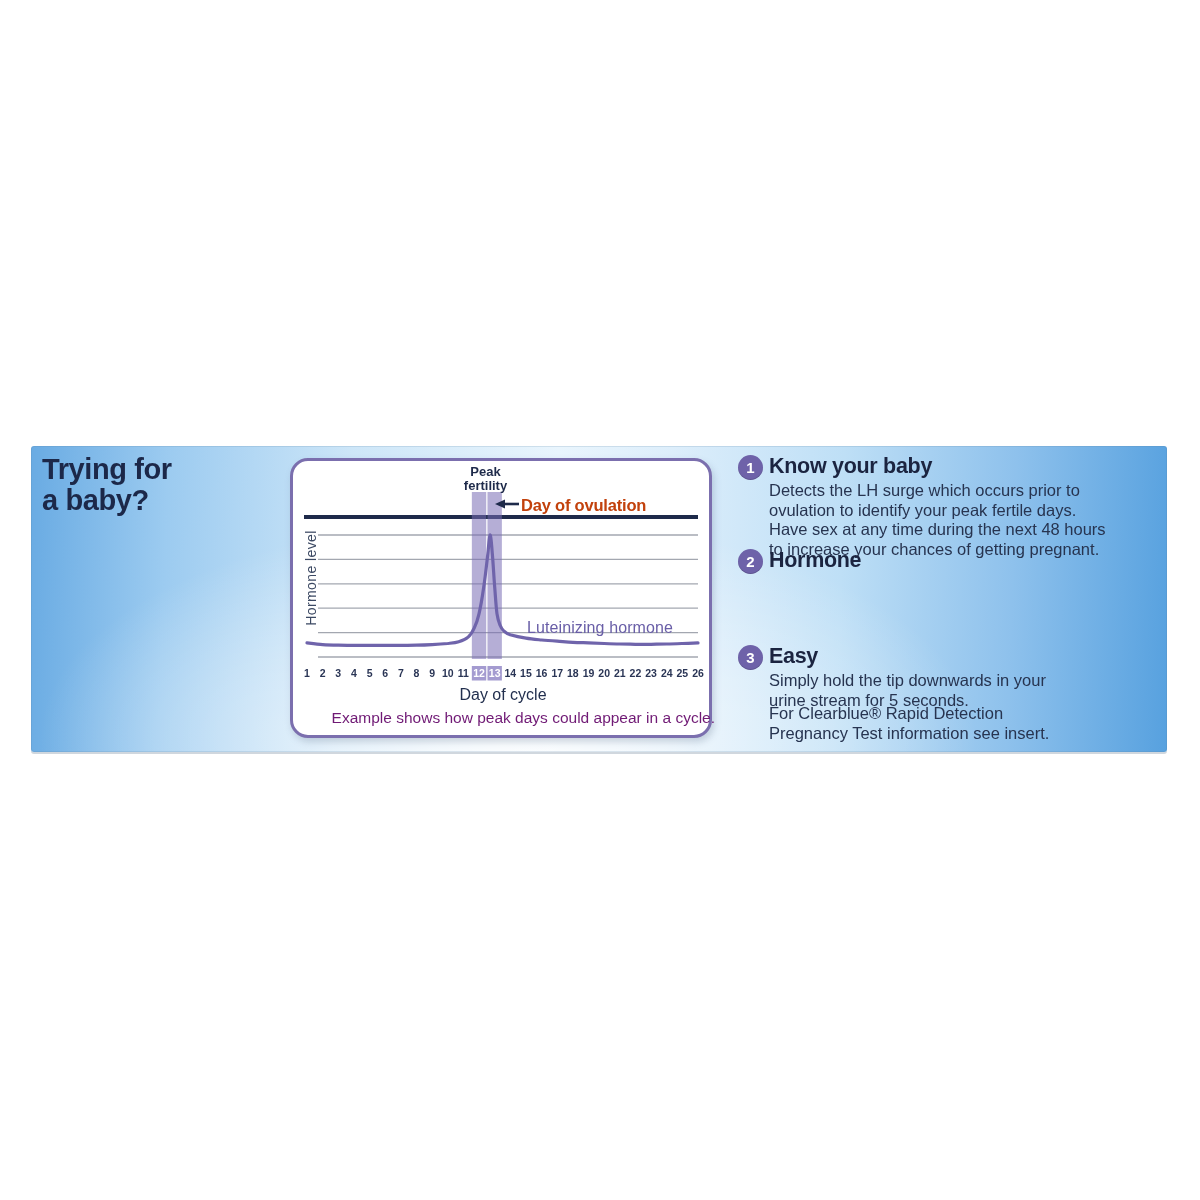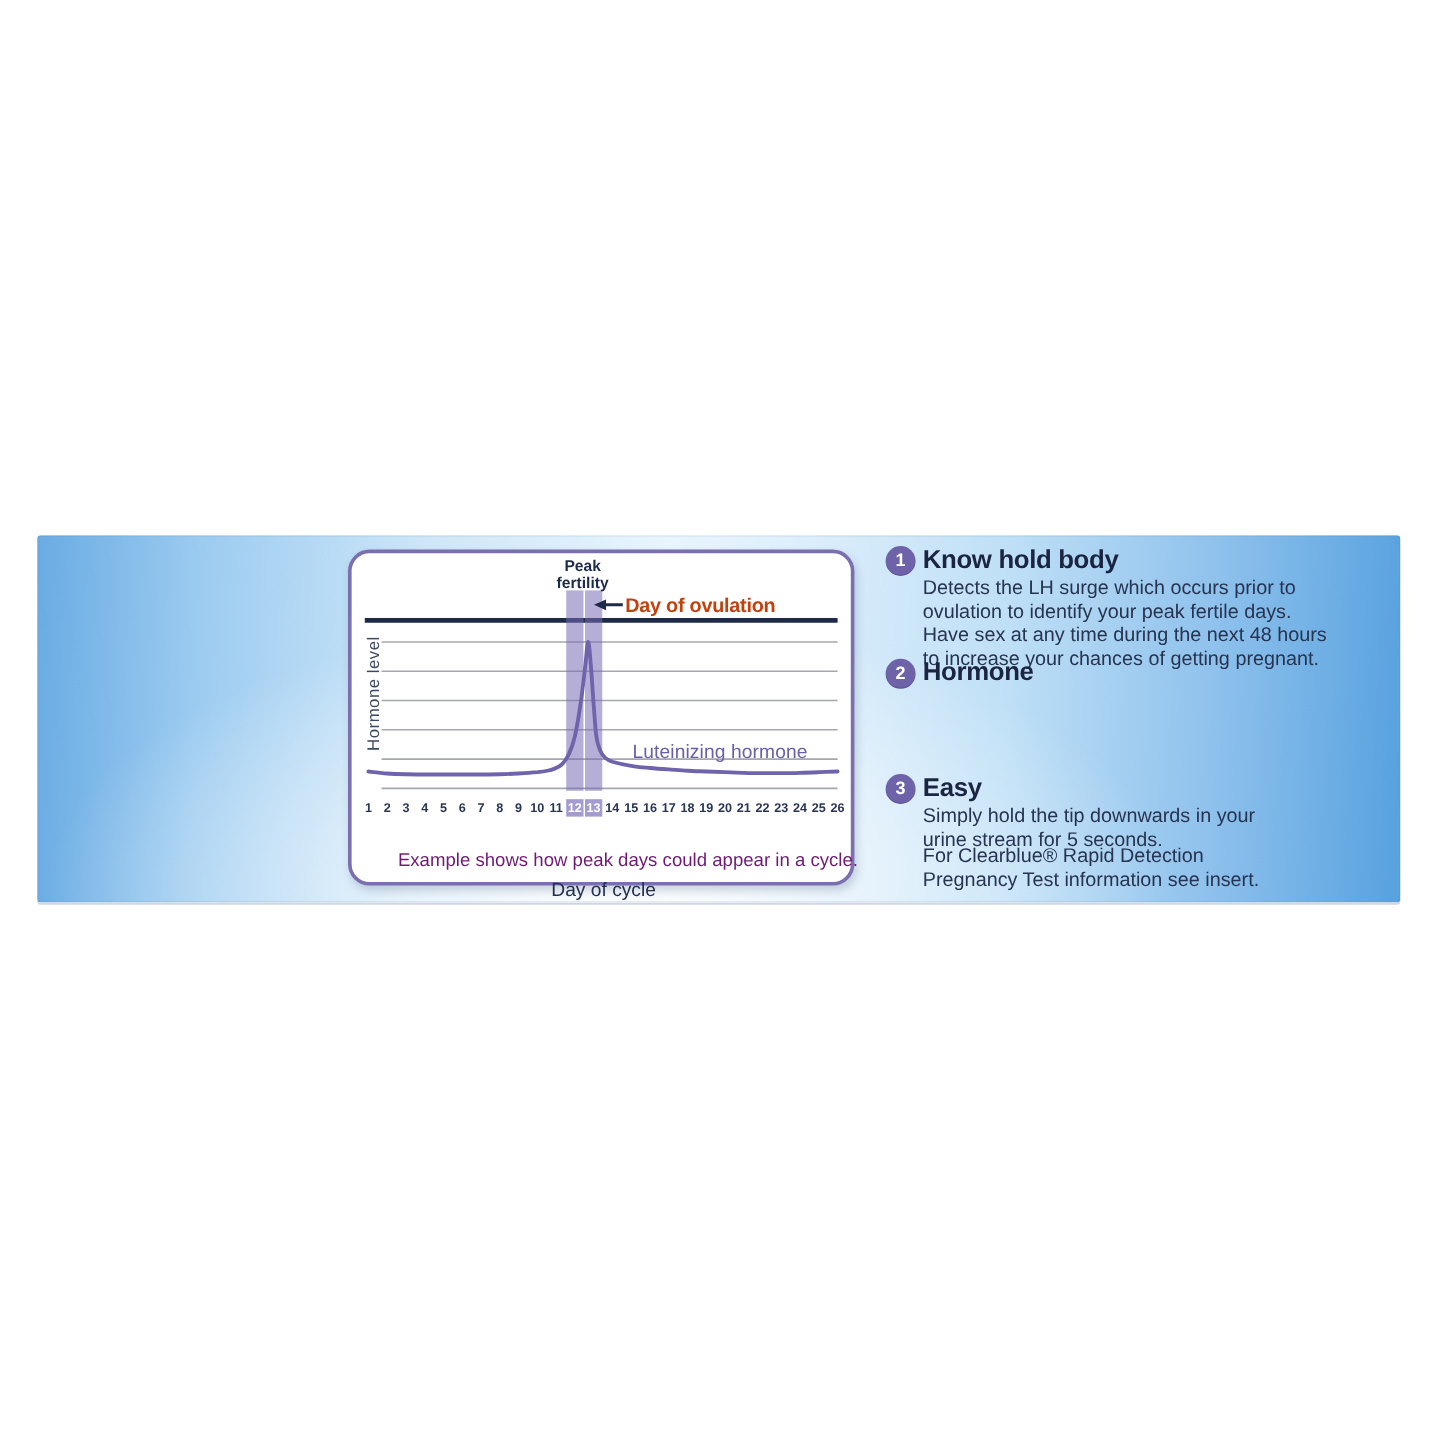--- a/index.html
+++ b/index.html
@@ -26,21 +26,21 @@
     background:#ffffff;border:3.5px solid #7b6fae;border-radius:18px;box-sizing:border-box;
     box-shadow:2px 4px 7px rgba(90,110,140,0.28);
   }
   .card svg{position:absolute;left:0;top:0;}
   .peak-label{position:absolute;left:155px;top:4px;width:75px;text-align:center;
     font-size:13px;font-weight:bold;line-height:14px;color:#1e2a4a;white-space:pre-line;}
   .ovu-label{position:absolute;left:228px;top:35px;font-size:16.5px;font-weight:bold;color:#c2410c;letter-spacing:-0.2px;}
   .hormone-label{position:absolute;left:-70px;top:109px;width:175px;text-align:center;
     transform:rotate(-90deg);font-size:14px;color:#3c4963;letter-spacing:0.4px;}
   .lh-label{position:absolute;left:234px;top:158px;font-size:16px;font-weight:normal;color:#695ea7;letter-spacing:0.1px;}
-  .xaxis-label{position:absolute;left:0;top:225px;width:420px;text-align:center;font-size:16px;color:#222f4e;margin-top:48px;}
+  .xaxis-label{position:absolute;left:0;top:225px;width:420px;text-align:center;font-size:16px;color:#222f4e;}
   .caption{position:absolute;left:0;top:248px;width:422px;text-align:right;font-size:15.5px;color:#701a75;}
   
   .benefits{position:absolute;left:707px;top:0;width:420px;color:#1b2440;}
   .benefit{position:absolute;left:0;width:420px;}
   .b1{top:8px;} .b2{top:102px;} .b3{top:198px;}
   .badge{
     position:absolute;left:0;top:1px;width:25px;height:25px;border-radius:50%;
     background:#6e62a9;color:#ffffff;font-size:15px;font-weight:bold;
     display:flex;align-items:center;justify-content:center;
     box-shadow:inset 0 -1px 0 rgba(0,0,0,0.15);
@@ -48,20 +48,22 @@
   .b-title{margin-left:31px;font-size:21.5px;font-weight:bold;letter-spacing:-0.3px;color:#1b2440;}
   .b-body{margin-left:31px;margin-top:2px;font-size:16.5px;line-height:19.5px;color:#273450;white-space:pre-line;}
   .footnote{position:absolute;left:31px;top:258px;font-size:16.5px;line-height:19.5px;color:#273450;white-space:pre-line;}
 </style>
 </head>
 <body>
 
 <div class="panel">
 
   <div class="intro">
+    <div class="intro-h">Trying for
+a baby?</div>
   </div>
 
   <div class="card">
     <svg id="chart-svg" width="415" height="273" viewBox="0 0 415 273">
         <line x1="25" y1="74" x2="405" y2="74" stroke="#a3a7b0" stroke-width="1.3"></line>
         <line x1="25" y1="98.4" x2="405" y2="98.4" stroke="#a3a7b0" stroke-width="1.3"></line>
         <line x1="25" y1="122.8" x2="405" y2="122.8" stroke="#a3a7b0" stroke-width="1.3"></line>
         <line x1="25" y1="147.2" x2="405" y2="147.2" stroke="#a3a7b0" stroke-width="1.3"></line>
         <line x1="25" y1="171.6" x2="405" y2="171.6" stroke="#a3a7b0" stroke-width="1.3"></line>
         <line x1="25" y1="196" x2="405" y2="196" stroke="#a3a7b0" stroke-width="1.3"></line>
@@ -106,21 +108,21 @@
     <div class="hormone-label">Hormone level</div>
     <div class="lh-label">Luteinizing hormone</div>
     <div class="xaxis-label">Day of cycle</div>
     <div class="caption">Example shows how peak days could appear in a cycle.</div>
   </div>
 
   <div class="benefits">
 
     <div class="benefit b1">
       <div class="badge">1</div>
-      <div class="b-title">Know hold body</div>
+      <div class="b-title">Know your baby</div>
       <div class="b-body">Detects the LH surge which occurs prior to
 ovulation to identify your peak fertile days.
 Have sex at any time during the next 48 hours
 to increase your chances of getting pregnant.</div>
     </div>
 
     <div class="benefit b2">
       <div class="badge">2</div>
       <div class="b-title">Hormone</div>
     </div>

